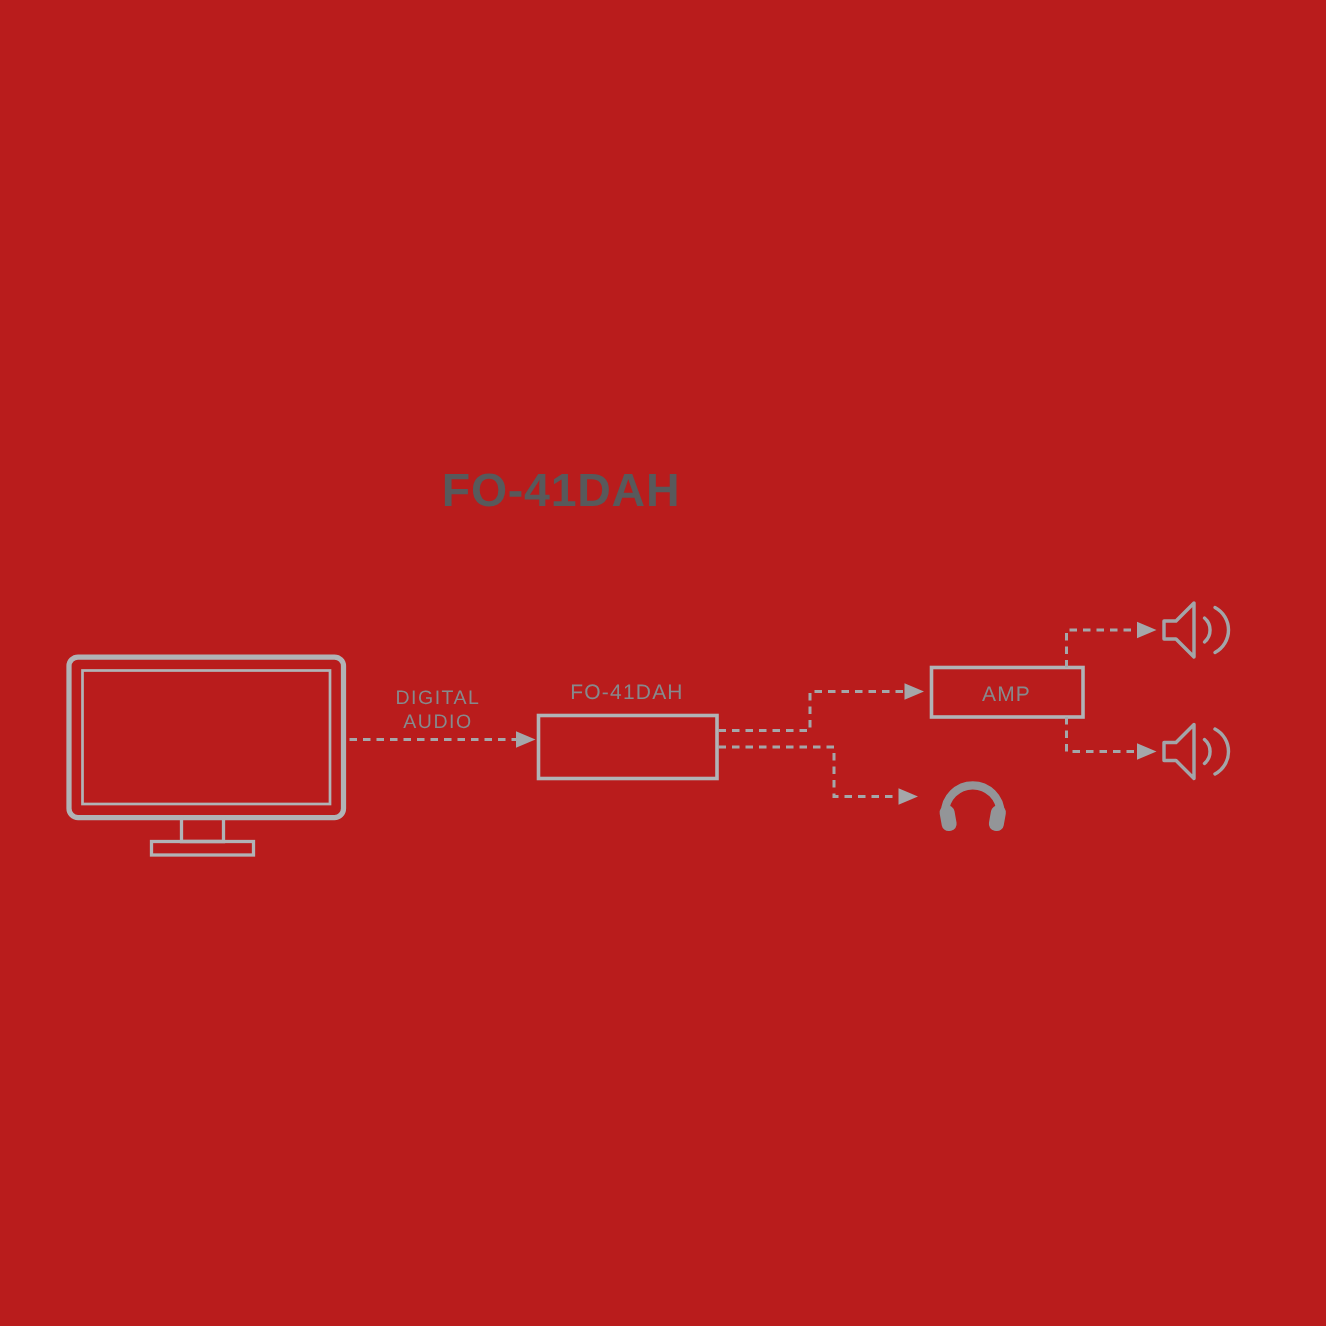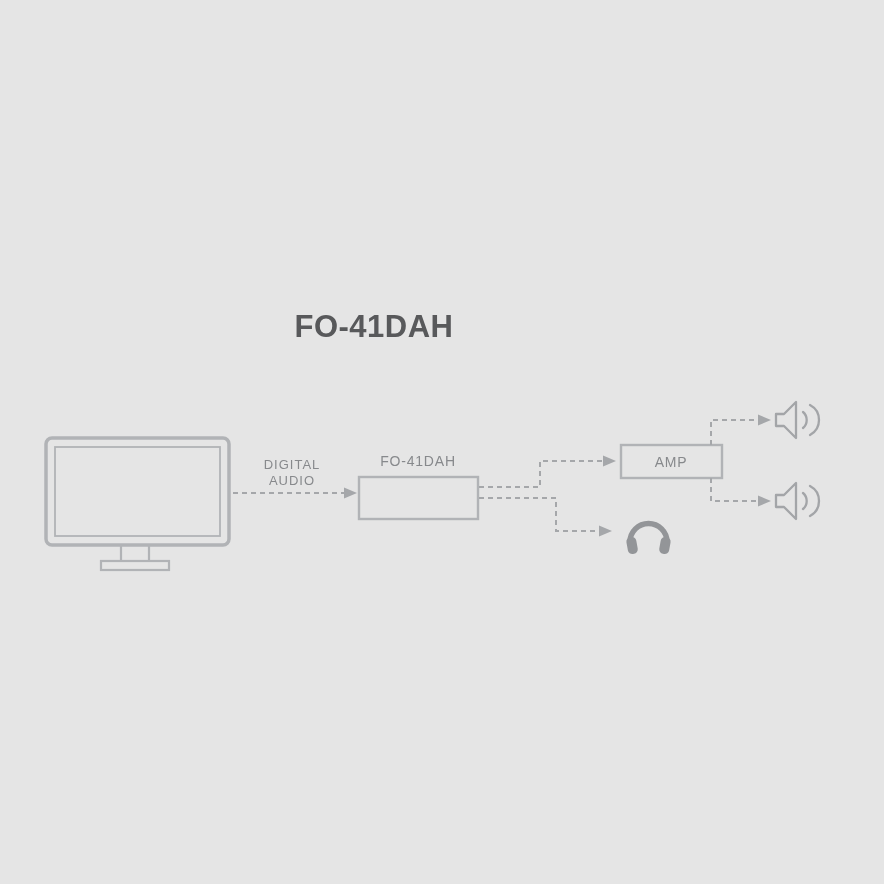--- a/index.html
+++ b/index.html
@@ -5,21 +5,21 @@
   html, body {
     margin: 0;
     padding: 0;
     background: #ffffff;
     font-family: "Liberation Sans", sans-serif;
   }
   .canvas {
     position: relative;
     width: 884px;
     height: 884px;
-    background: #e5e5e5;
+    background: #b91c1c;
     overflow: hidden;
   }
   svg { display: block; }
 
   .title-text {
     font-family: "Liberation Sans", sans-serif;
     font-size: 31px;
     font-weight: bold;
     letter-spacing: 0.5px;
     fill: #58595b;

